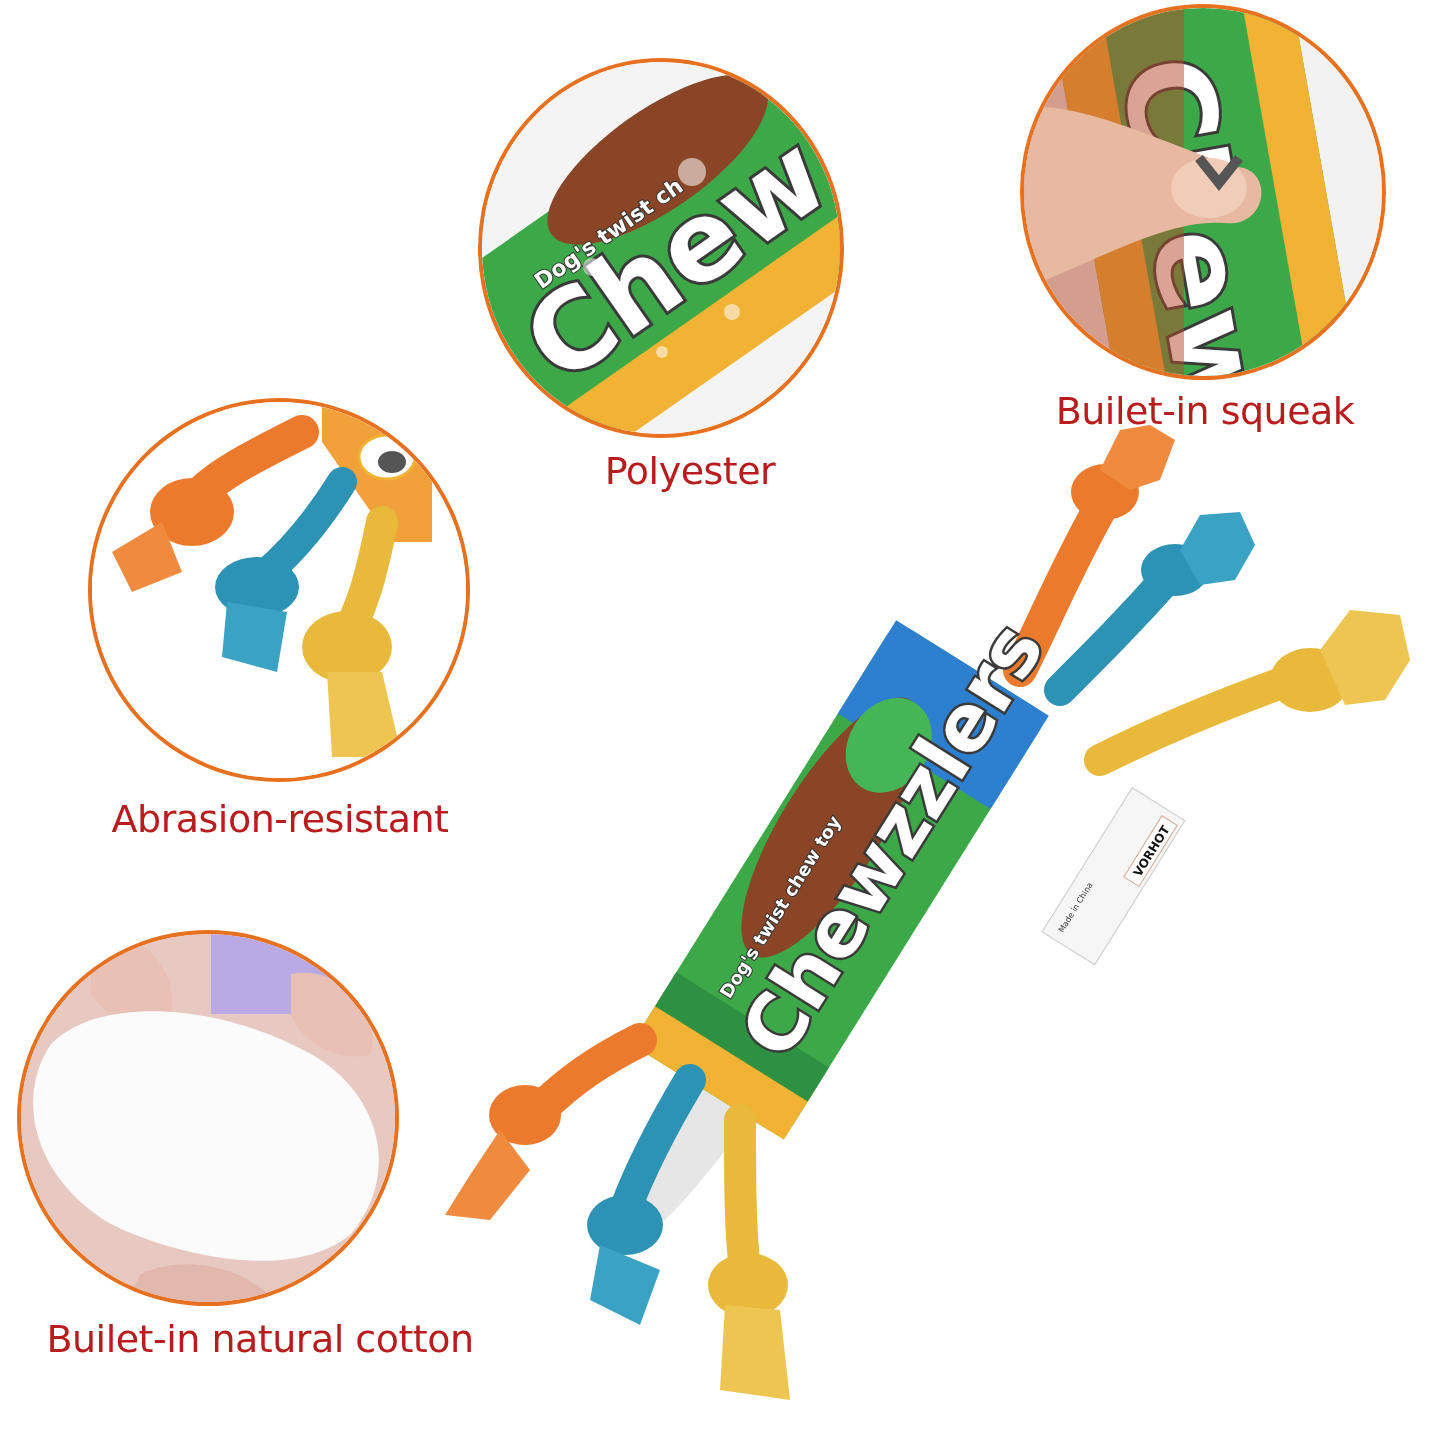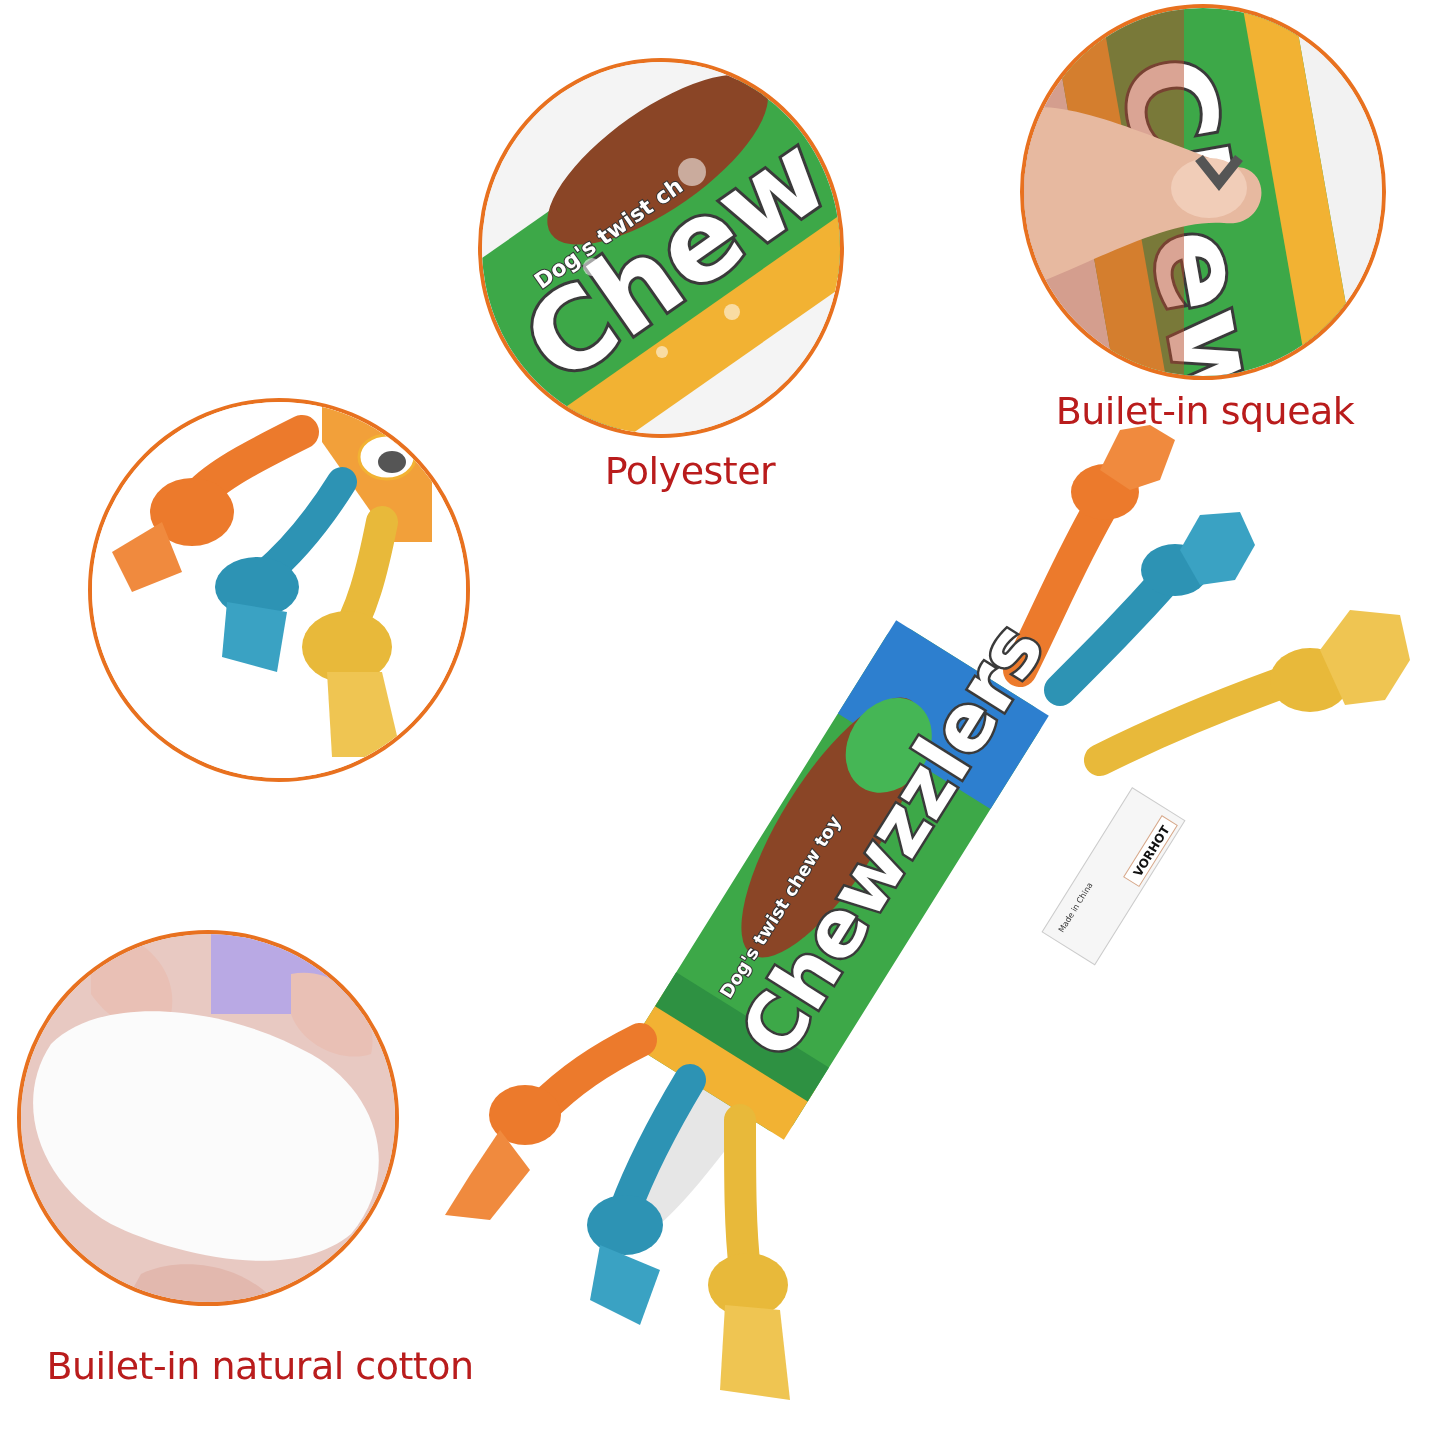--- a/index.html
+++ b/index.html
@@ -126,27 +126,28 @@
     </g>
     <ellipse cx="100" cy="110" rx="42" ry="34" fill="#ec7a2c"></ellipse>
     <path d="M70 120 L20 150 L40 190 L90 170 Z" fill="#f08a3e"></path>
     <ellipse cx="165" cy="185" rx="42" ry="30" fill="#2d93b4"></ellipse>
     <path d="M135 200 L130 255 L185 270 L195 210 Z" fill="#3aa2c3"></path>
     <ellipse cx="255" cy="245" rx="45" ry="36" fill="#e8b93a"></ellipse>
     <path d="M235 270 L240 355 L310 355 L290 270 Z" fill="#efc552"></path>
   </svg>
 </div>
 <div class="caption" style="left:60px; top:798px; width:440px;">
+  <span>Abrasion-resistant</span>
 </div>
 
 <div class="circle" style="left:17px; top:930px; width:382px; height:376px;">
   <svg width="382" height="376" viewBox="0 0 382 376">
     <rect width="382" height="376" fill="#e8c9c2"></rect>
     <rect x="190" y="0" width="140" height="80" fill="#b9a9e4"></rect>
     <path d="M70 0 C110 -10, 160 30, 150 80 C130 110, 90 90, 70 60 Z" fill="#e9c0b5"></path>
     <path d="M270 40 C320 30, 360 80, 350 120 C320 130, 280 110, 270 80 Z" fill="#e9c0b5"></path>
     <path d="M30 110 C80 60, 200 70, 290 120 C360 160, 380 240, 330 300 C270 350, 150 320, 90 290 C20 250, -10 170, 30 110 Z" fill="#fbfbfb"></path>
     <path d="M120 340 C160 320, 230 330, 260 376 L100 376 Z" fill="#e2b8ae"></path>
   </svg>
 </div>
-<div class="caption" style="left:20px; top:1318px; width:480px;margin-top:27px;">
+<div class="caption" style="left:20px; top:1318px; width:480px;">
   <span>Builet-in natural cotton</span>
 </div>
 
 </body></html>

